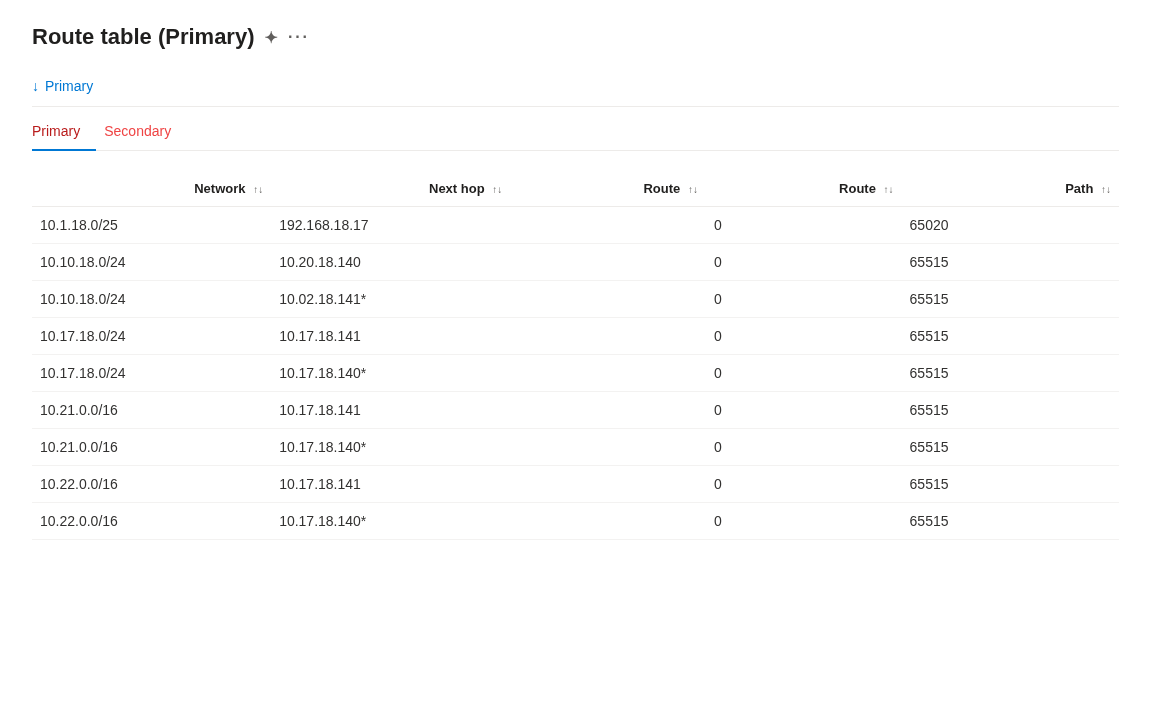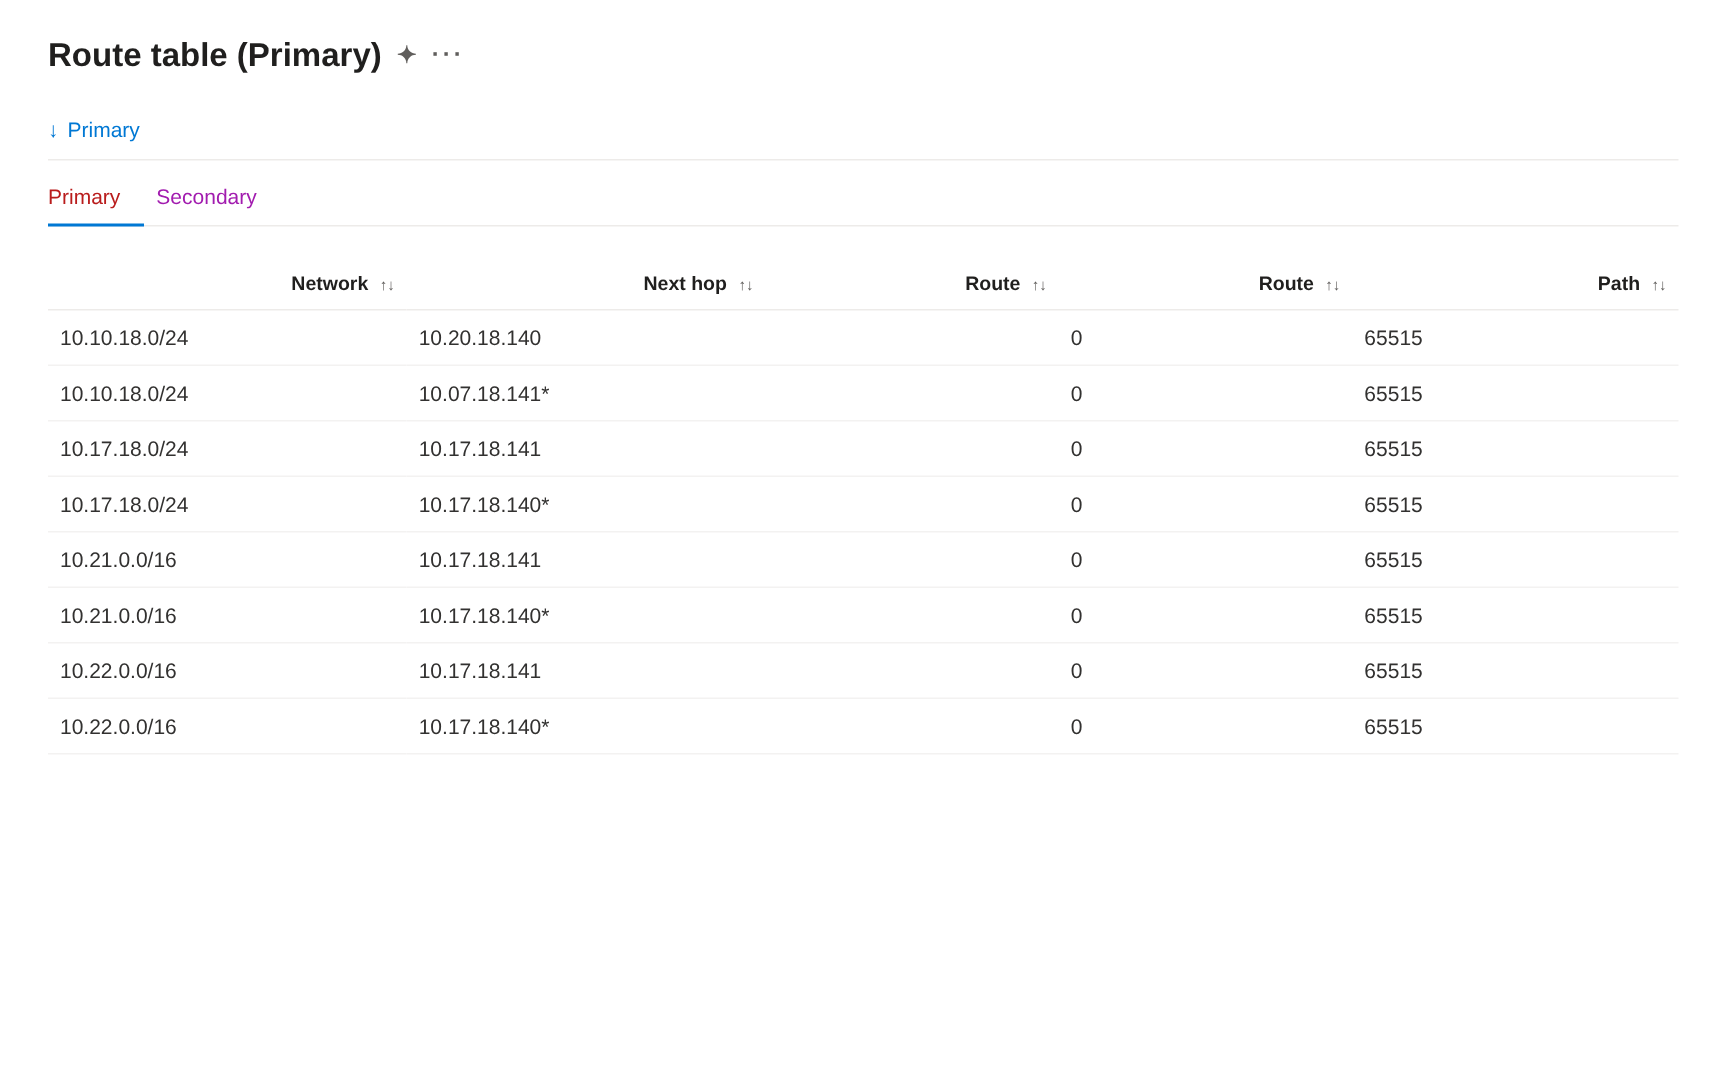--- a/index.html
+++ b/index.html
@@ -71,21 +71,21 @@
       align-items: center;
       gap: 0;
       margin-bottom: 20px;
       border-bottom: 1px solid #edebe9;
     }
 
     .tab {
       padding: 8px 16px 10px 0;
       cursor: pointer;
       font-size: 14px;
-      color: #a21caf;
+      color: #ef4444;
       border-bottom: 2px solid transparent;
       margin-bottom: -1px;
       margin-right: 8px;
     }
 
     .tab.active {
       color: #b91c1c;
       font-weight: 400;
       border-bottom: 2px solid #0078d4;
     }
@@ -169,30 +169,37 @@
         <span>Route</span>
         <span class="sort-icon">↑↓</span>
       </th>
       <th class="col-path">
         <span>Path</span>
         <span class="sort-icon">↑↓</span>
       </th>
     </tr>
   </thead>
   <tbody id="table-body">
+  <tr>
+        <td class="col-network">10.1.18.0/25</td>
+        <td class="col-nexthop">192.168.18.17</td>
+        <td class="col-locprf"></td>
+        <td class="col-weight">0</td>
+        <td class="col-path">65020</td>
+      </tr>
       <tr>
         <td class="col-network">10.10.18.0/24</td>
         <td class="col-nexthop">10.20.18.140</td>
         <td class="col-locprf"></td>
         <td class="col-weight">0</td>
         <td class="col-path">65515</td>
       </tr>
       <tr>
         <td class="col-network">10.10.18.0/24</td>
-        <td class="col-nexthop">10.07.18.141*</td>
+        <td class="col-nexthop">10.02.18.141*</td>
         <td class="col-locprf"></td>
         <td class="col-weight">0</td>
         <td class="col-path">65515</td>
       </tr>
       <tr>
         <td class="col-network">10.17.18.0/24</td>
         <td class="col-nexthop">10.17.18.141</td>
         <td class="col-locprf"></td>
         <td class="col-weight">0</td>
         <td class="col-path">65515</td>

